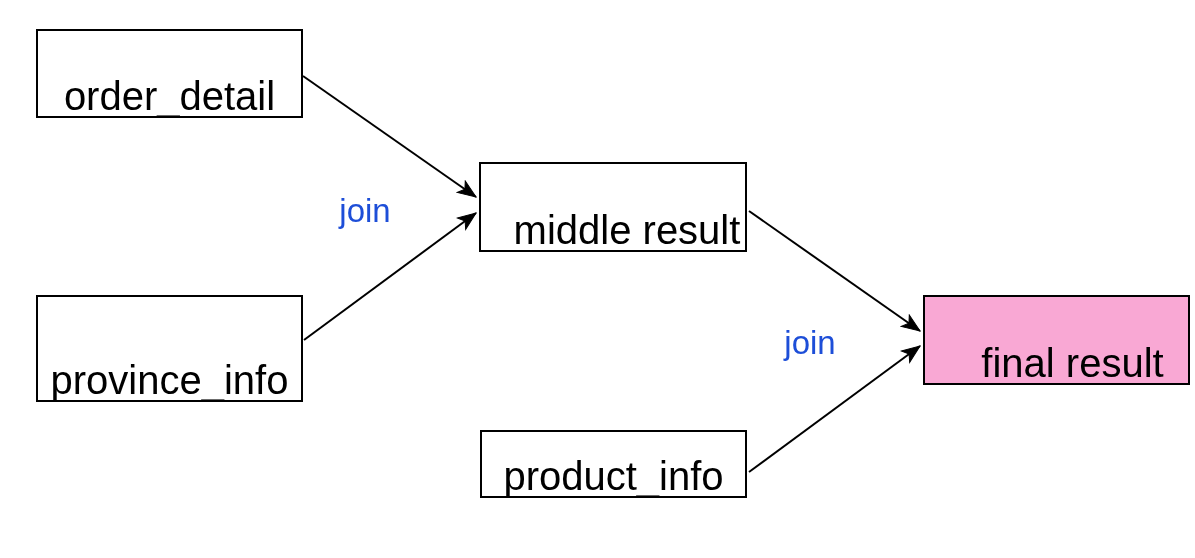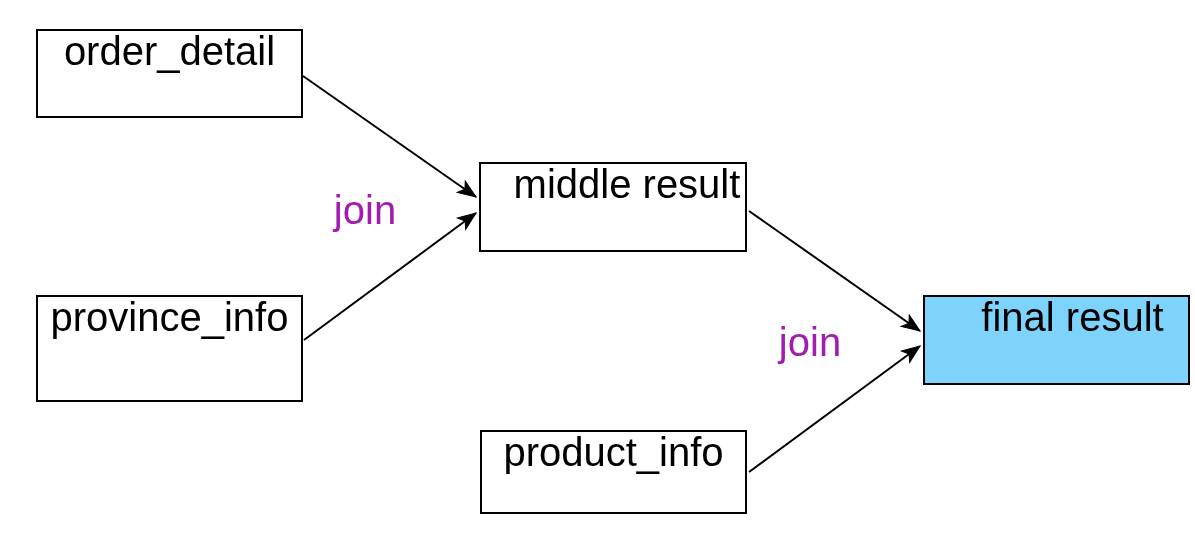--- a/index.html
+++ b/index.html
@@ -21,33 +21,33 @@
     top: 0;
     width: 1195px;
     height: 558px;
   }
   .node {
     position: absolute;
     box-sizing: border-box;
     border: 2px solid #000000;
     background: #ffffff;
     display: flex;
-    align-items: flex-start;
+    align-items: flex-end;
     justify-content: center;
     font-size: 40px;
     line-height: 1;
     color: #000000;
     white-space: nowrap;
   }
   .edge-label {
     position: absolute;
     transform: translate(-50%, -50%);
-    font-size: 40px;
+    font-size: 33px;
     line-height: 1;
-    color: #a21caf;
+    color: #1d4ed8;
     white-space: nowrap;
   }
 </style>
 </head>
 <body>
 
 <div class="canvas">
   <svg class="edges-layer" width="1195" height="558" viewBox="0 0 1195 558" xmlns="http://www.w3.org/2000/svg">
     <defs>
       <marker id="arrowhead" markerUnits="userSpaceOnUse" markerWidth="22" markerHeight="18" refX="19" refY="8" orient="auto">
@@ -64,24 +64,24 @@
   <div id="node-layer">
       <div class="node" style="left: 36px; top: 29px; width: 267px; height: 89px; background: rgb(255, 255, 255); border-color: rgb(0, 0, 0);">
         <span>order_detail</span>
       </div>
       <div class="node" style="left: 36px; top: 295px; width: 267px; height: 107px; background: rgb(255, 255, 255); border-color: rgb(0, 0, 0);">
         <span>province_info</span>
       </div>
       <div class="node" style="left: 479px; top: 162px; width: 268px; height: 90px; background: rgb(255, 255, 255); border-color: rgb(0, 0, 0); padding-left: 28px;">
         <span>middle result</span>
       </div>
-      <div class="node" style="left: 480px; top: 430px; width: 267px; height: 84px; background: rgb(255, 255, 255); border-color: rgb(0, 0, 0);">
+      <div class="node" style="left: 480px; top: 430px; width: 267px; height: 68px; background: rgb(255, 255, 255); border-color: rgb(0, 0, 0);">
         <span>product_info</span>
       </div>
-      <div class="node" style="left: 923px; top: 295px; width: 267px; height: 90px; background: #7dd3fc; border-color: rgb(0, 0, 0); padding-left: 32px;">
+      <div class="node" style="left: 923px; top: 295px; width: 267px; height: 90px; background: #f9a8d4; border-color: rgb(0, 0, 0); padding-left: 32px;">
         <span>final result</span>
       </div>
     </div>
   <div id="label-layer">
       <div class="edge-label" style="left: 365px; top: 210px;">join</div>
       <div class="edge-label" style="left: 810px; top: 342px;">join</div>
     </div>
 </div>
 
 </body></html>

